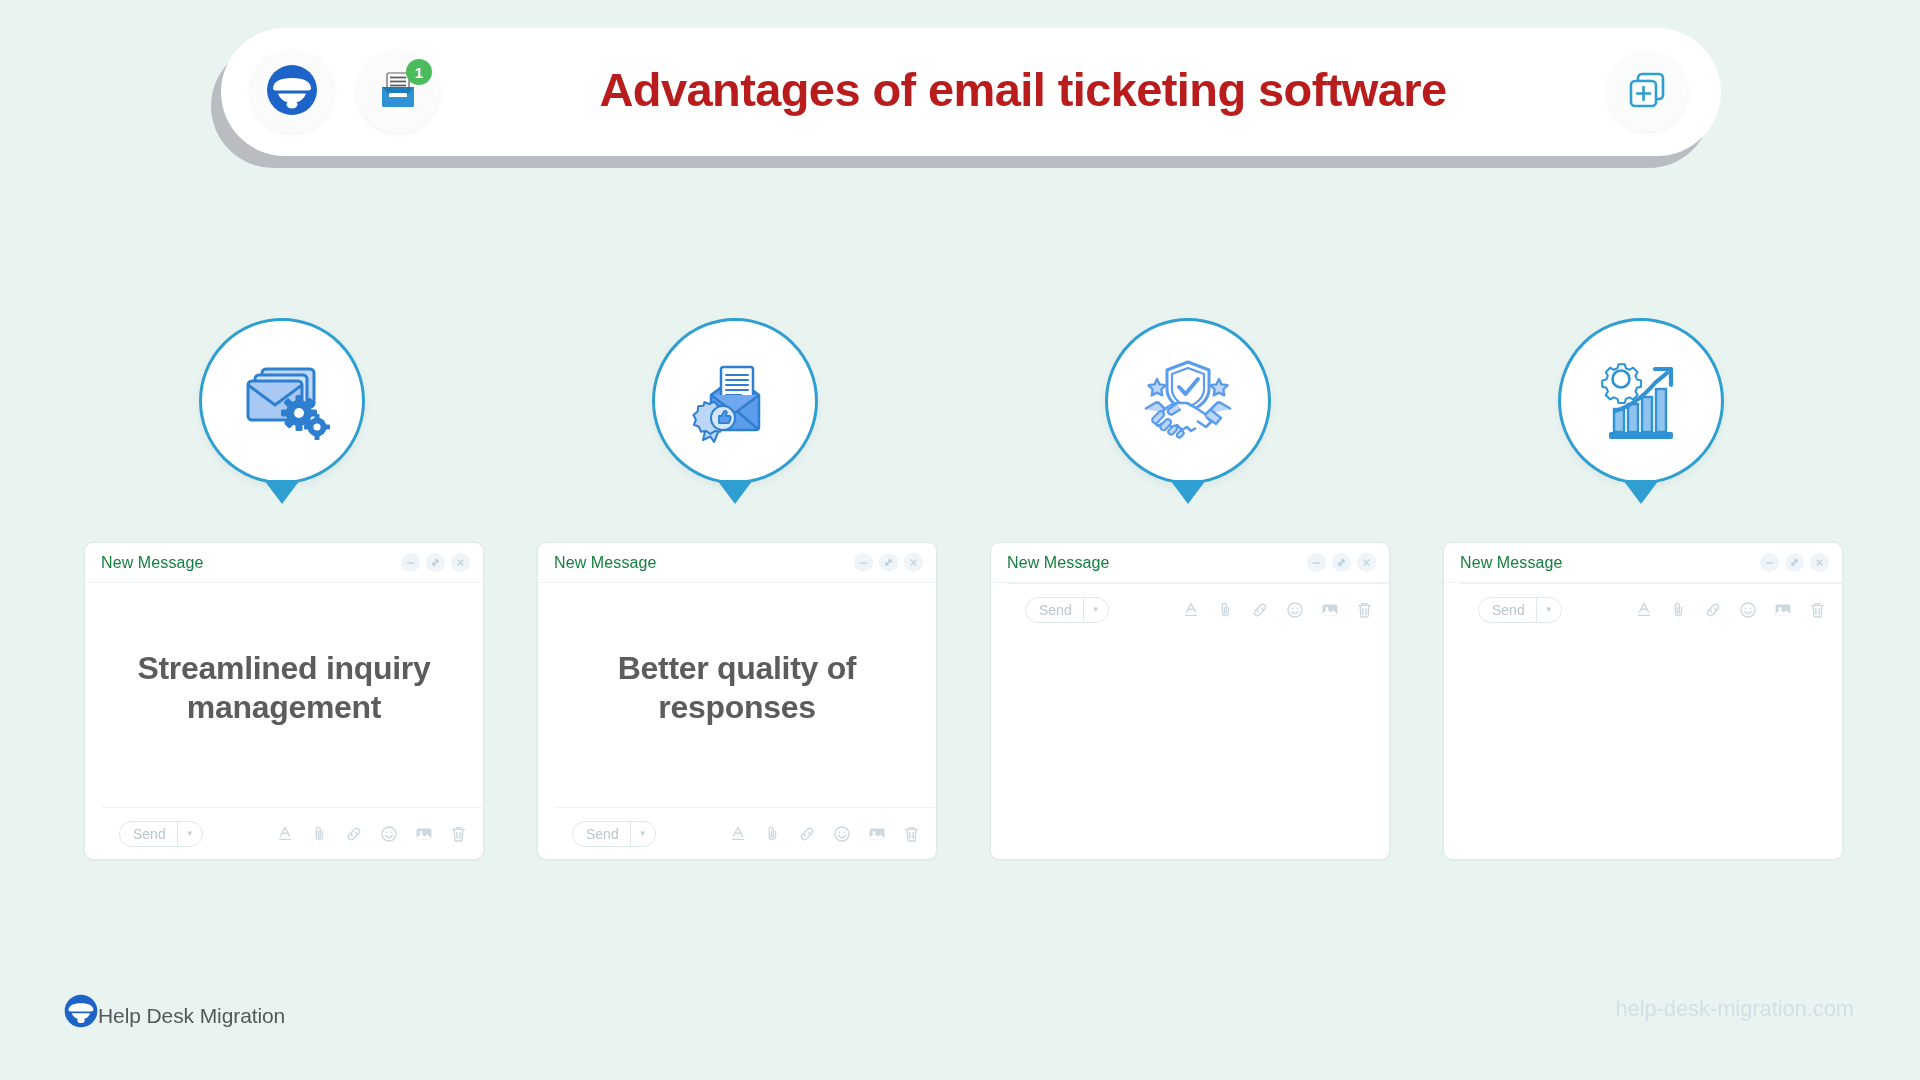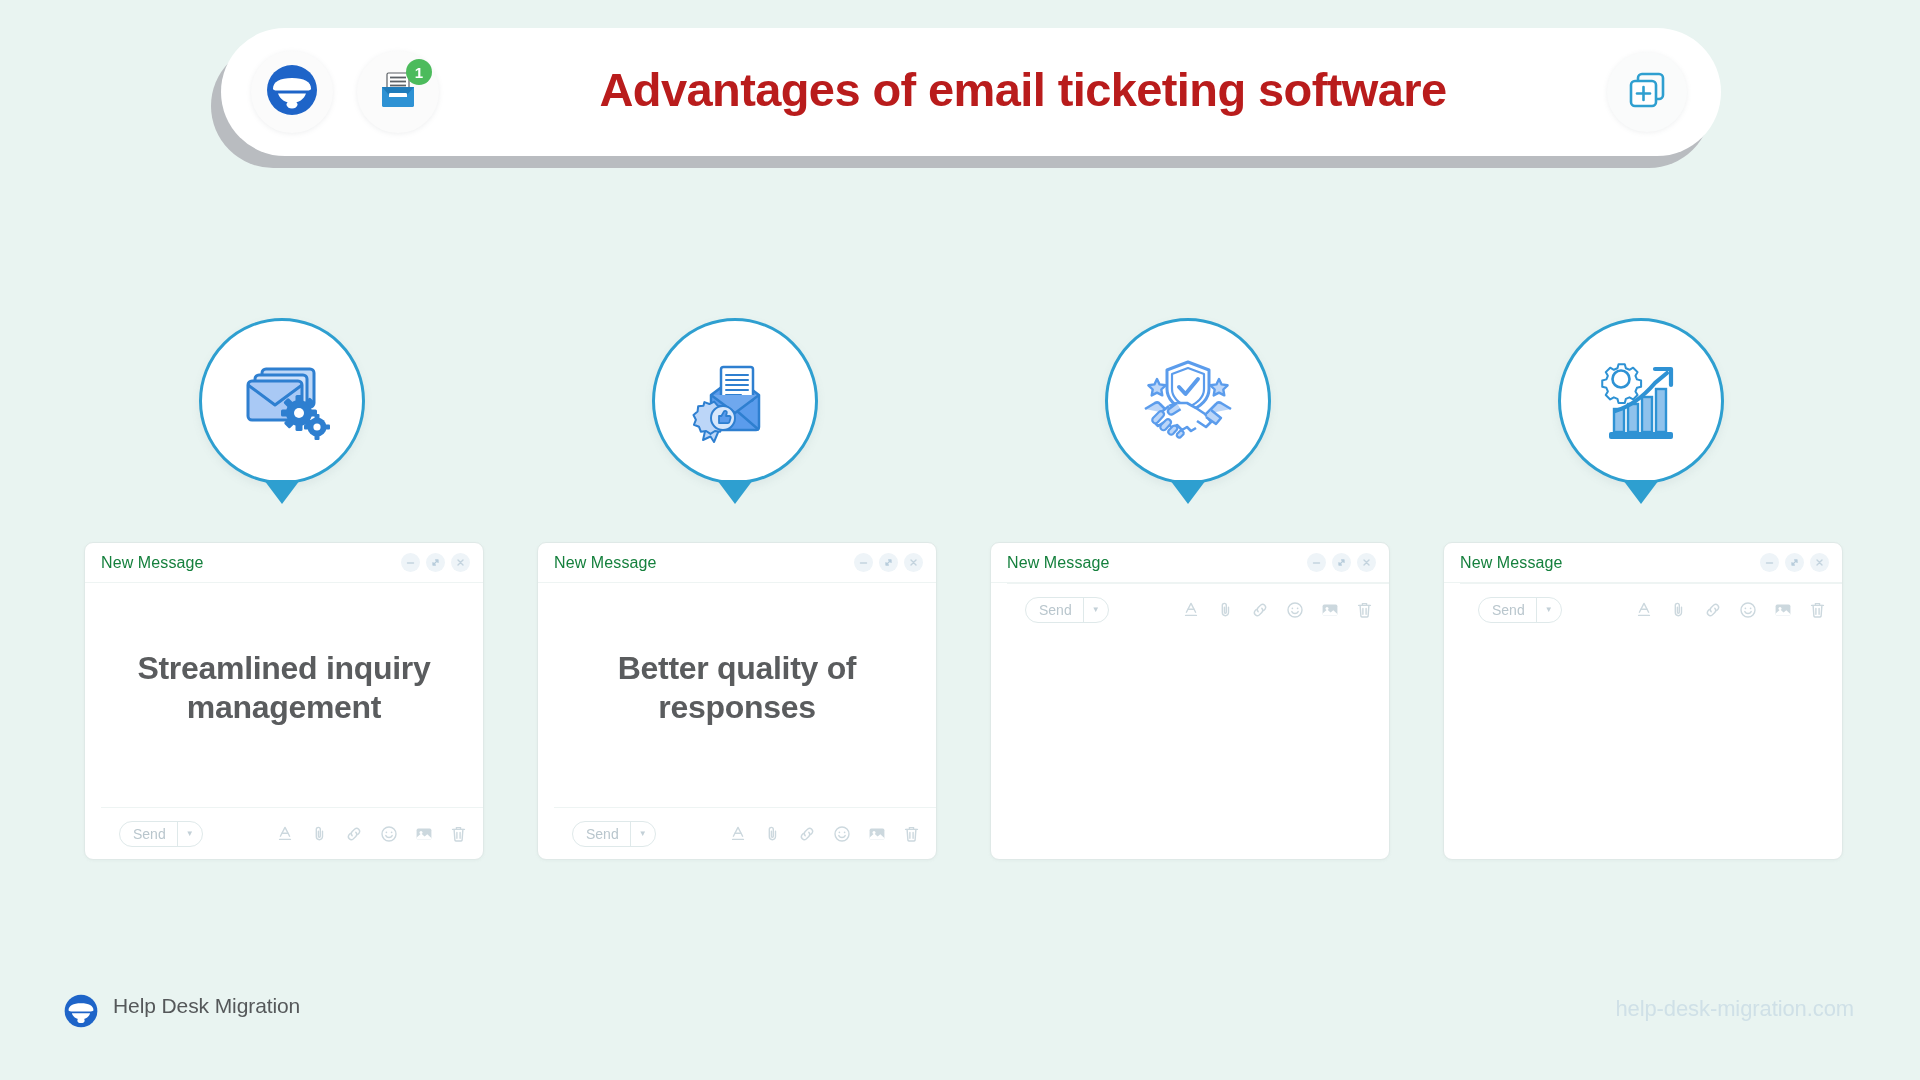--- a/index.html
+++ b/index.html
@@ -253,22 +253,21 @@
   }
   .tool-icons > span { display: flex; align-items: center; justify-content: center; }
   .tool-icons svg { display: block; }
 
   
   .footer-left {
     position: absolute;
     left: 64px;
     bottom: 52px;
     display: flex;
-    align-items: flex-start;
-    gap: 15px;
+    align-items: flex-end;
   }
   .logo-mark { width: 34px; height: 34px; flex: 0 0 auto; }
   .footer-brand {
     font-size: 21px;
     color: #55585a;
     letter-spacing: -0.1px;
   }
   .footer-url {
     position: absolute;
     right: 66px;

